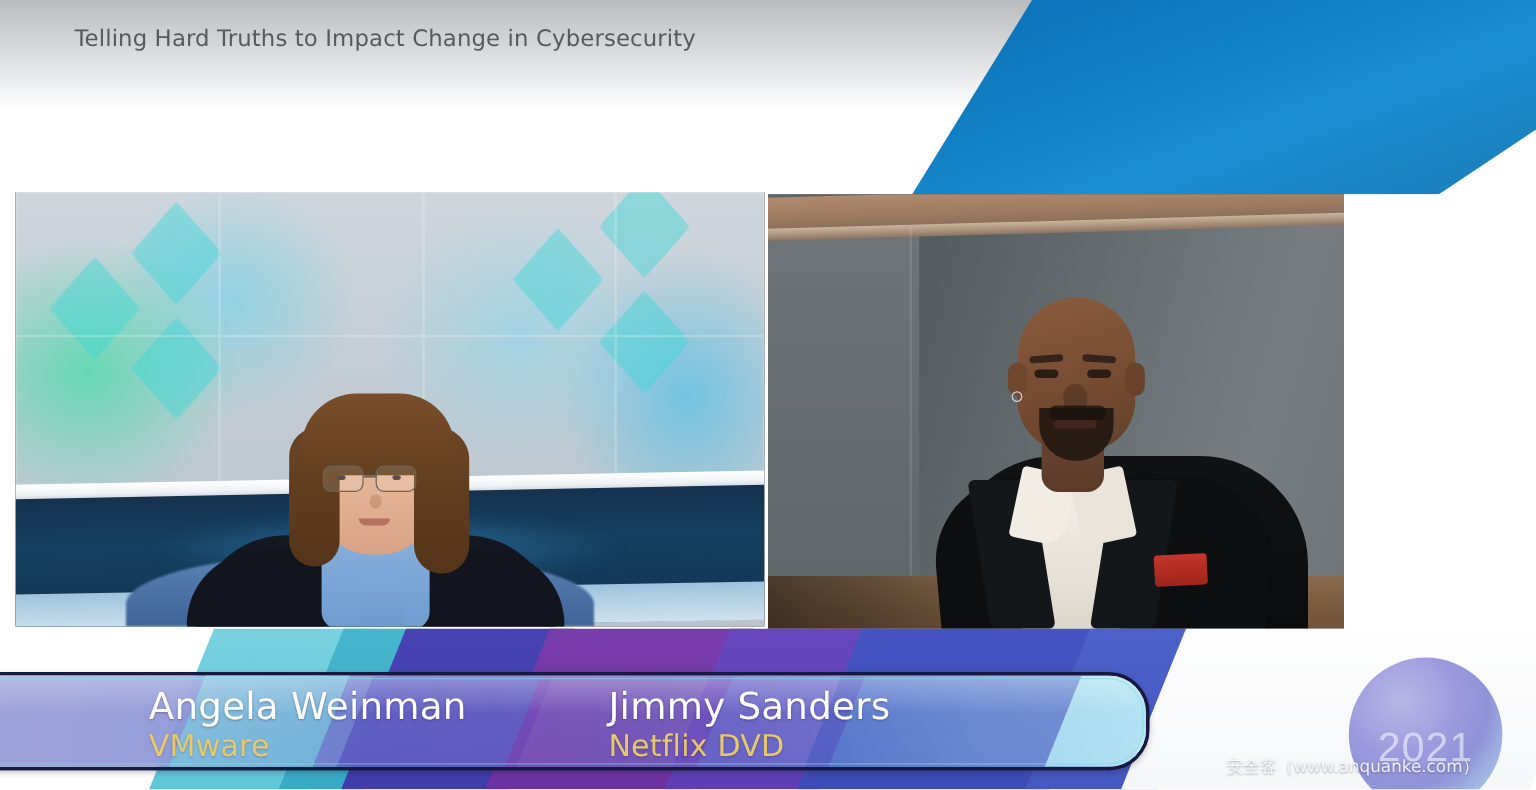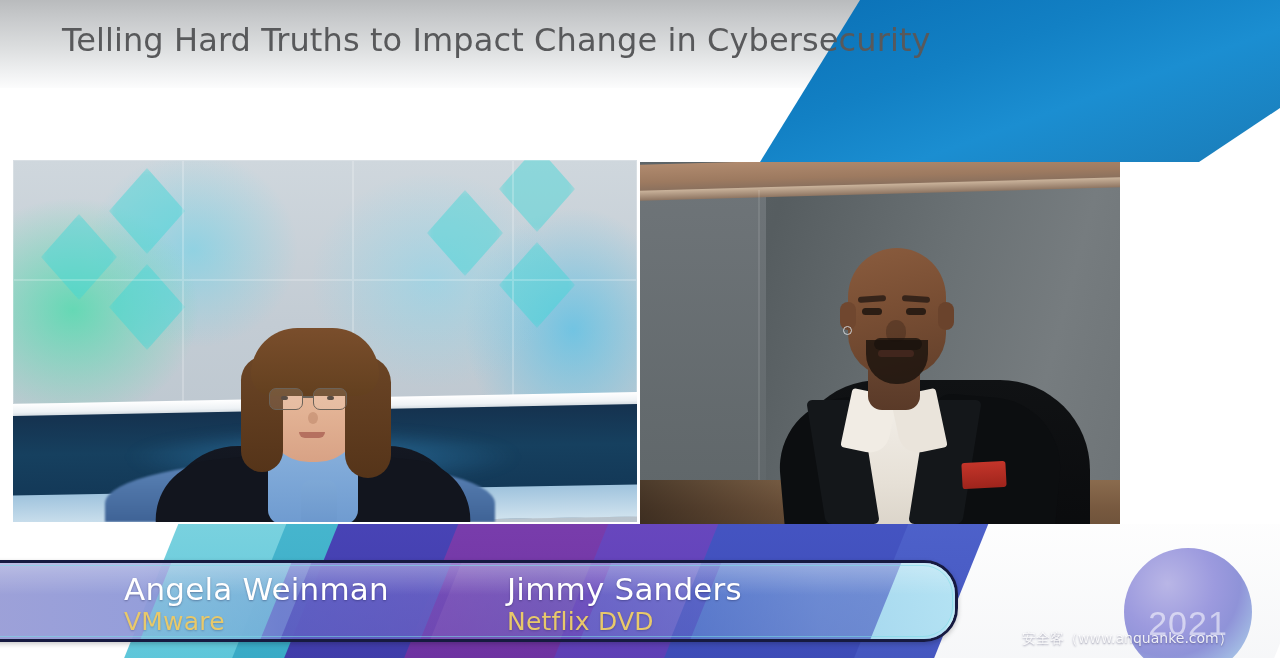--- a/index.html
+++ b/index.html
@@ -16,21 +16,21 @@
   
   .header-band {
     position:absolute; left:0; top:0; width:1280px; height:92px;
     background:linear-gradient(180deg,#b9bbbd 0%,#c6c8ca 18%,#dcdedf 52%,#f2f3f4 82%,#ffffff 100%);
   }
   .header-white-fill {
     position:absolute; left:0; top:88px; width:1280px; height:74px; background:#ffffff;
   }
   .title {
     position:absolute; left:62px; top:21px;
-    font-size:32px; font-weight:400; letter-spacing:.1px;
+    font-size:19px; font-weight:400; letter-spacing:.1px;
     color:#58595b; white-space:nowrap;
     font-family:"DejaVu Sans", sans-serif;
   }
 
   
   .blue-wedge {
     position:absolute; left:760px; top:0px; width:520px; height:162px;
     background:linear-gradient(160deg,#0a6fb5 0%,#1280c4 38%,#1b8ed1 62%,#1a7cb8 100%);
     clip-path:polygon(100px 0, 520px 0, 520px 120px, 440px 162px, 0px 162px);
   }

